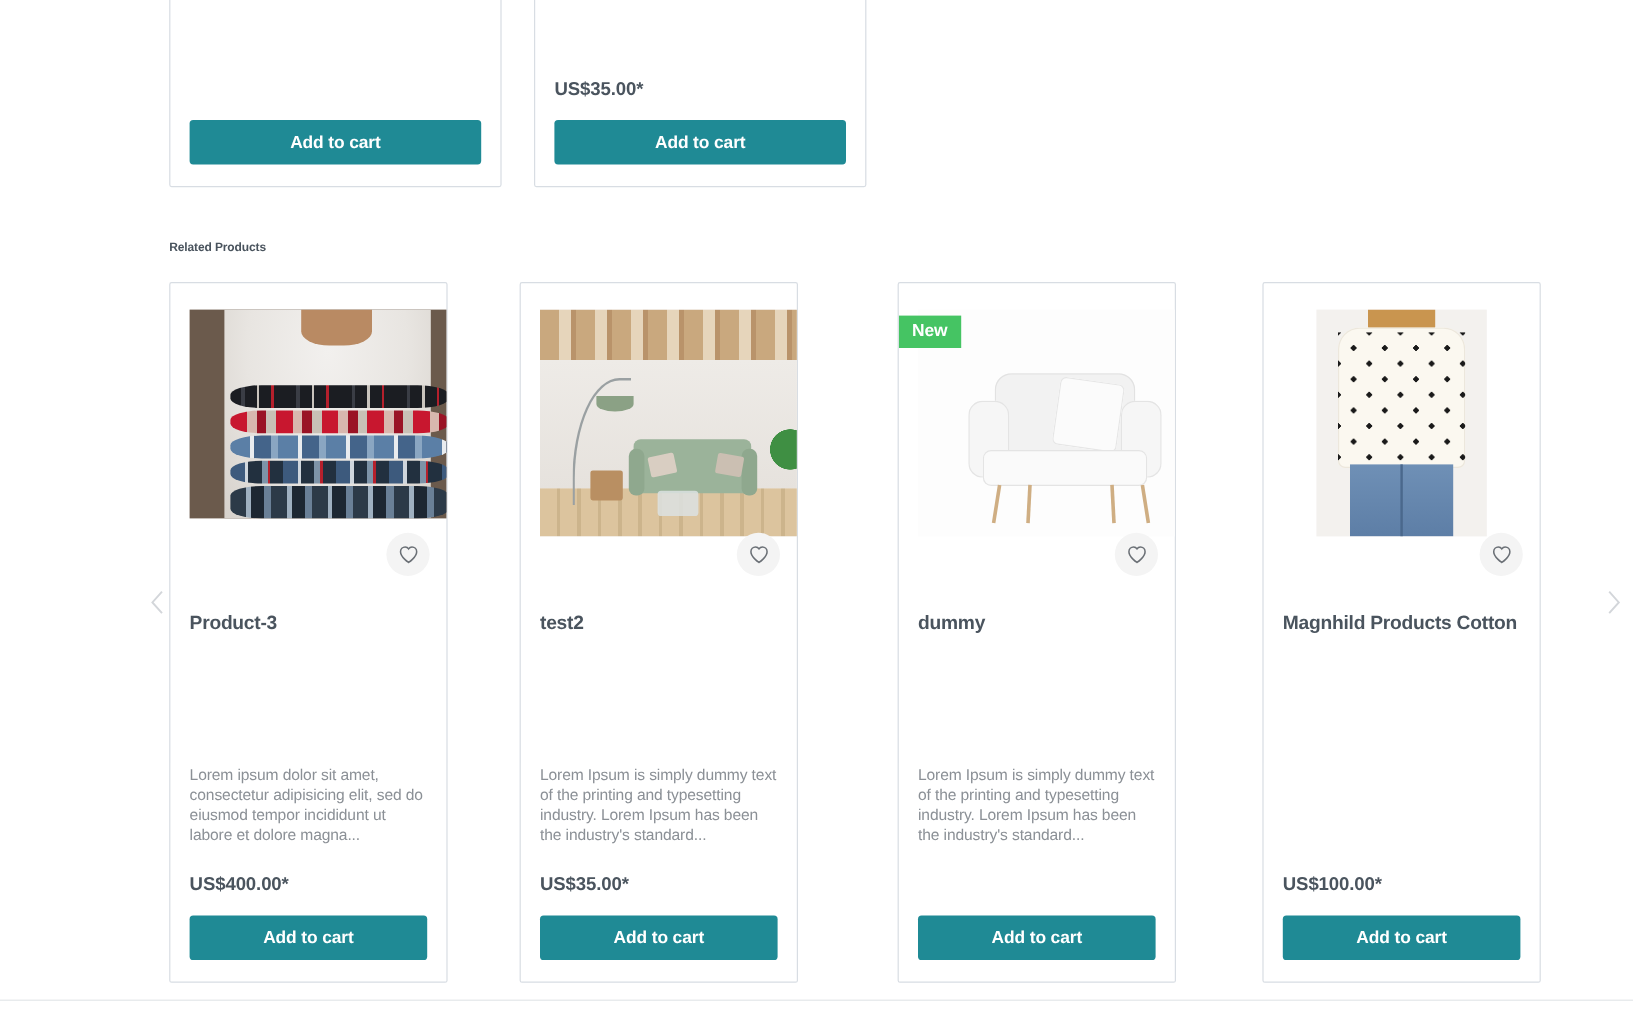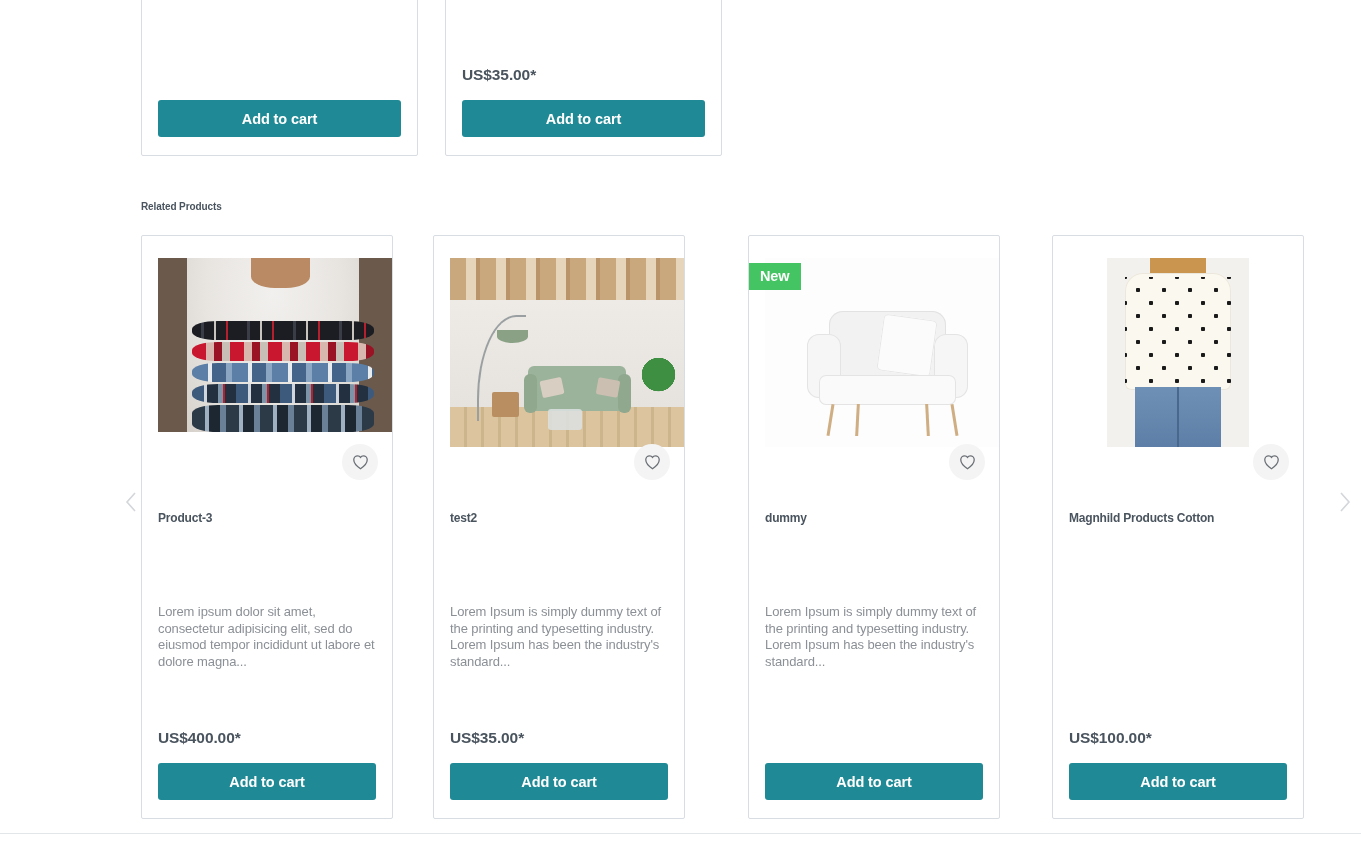--- a/index.html
+++ b/index.html
@@ -89,21 +89,21 @@
     justify-content: center;
     cursor: pointer;
     background: none;
     border: none;
   }
   .arrow.left  { left: 118px; }
   .arrow.right { left: 1332px; }
   .arrow svg { display: block; }
 
   .card-rel {
-    width: 252px;
+    width: 232px;
     height: 584px;
     top: 0;
   }
   .card-rel.r1 { left: 141px; }
   .card-rel.r2 { left: 433px; }
   .card-rel.r3 { left: 748px; }
   .card-rel.r4 { left: 1052px; }
 
   .media {
     position: relative;
@@ -146,29 +146,29 @@
     align-items: center;
     justify-content: center;
     cursor: pointer;
     z-index: 5;
   }
   .wishlist svg { display: block; }
 
   .title {
     padding: 0 16px;
     margin-top: 24px;
-    font-size: 12px;
+    font-size: 16px;
     font-weight: bold;
     color: #4a545e;
     letter-spacing: -0.2px;
     min-height: 22px;
   }
   .desc {
     padding: 0 16px;
-    margin-top: 71px;
+    margin-top: 105px;
     font-size: 13px;
     line-height: 16.5px;
     color: #8b9096;
     letter-spacing: -0.1px;
     min-height: 50px;
   }
   .grow { flex: 1; }
 
   .footer-rule {
     position: absolute;

